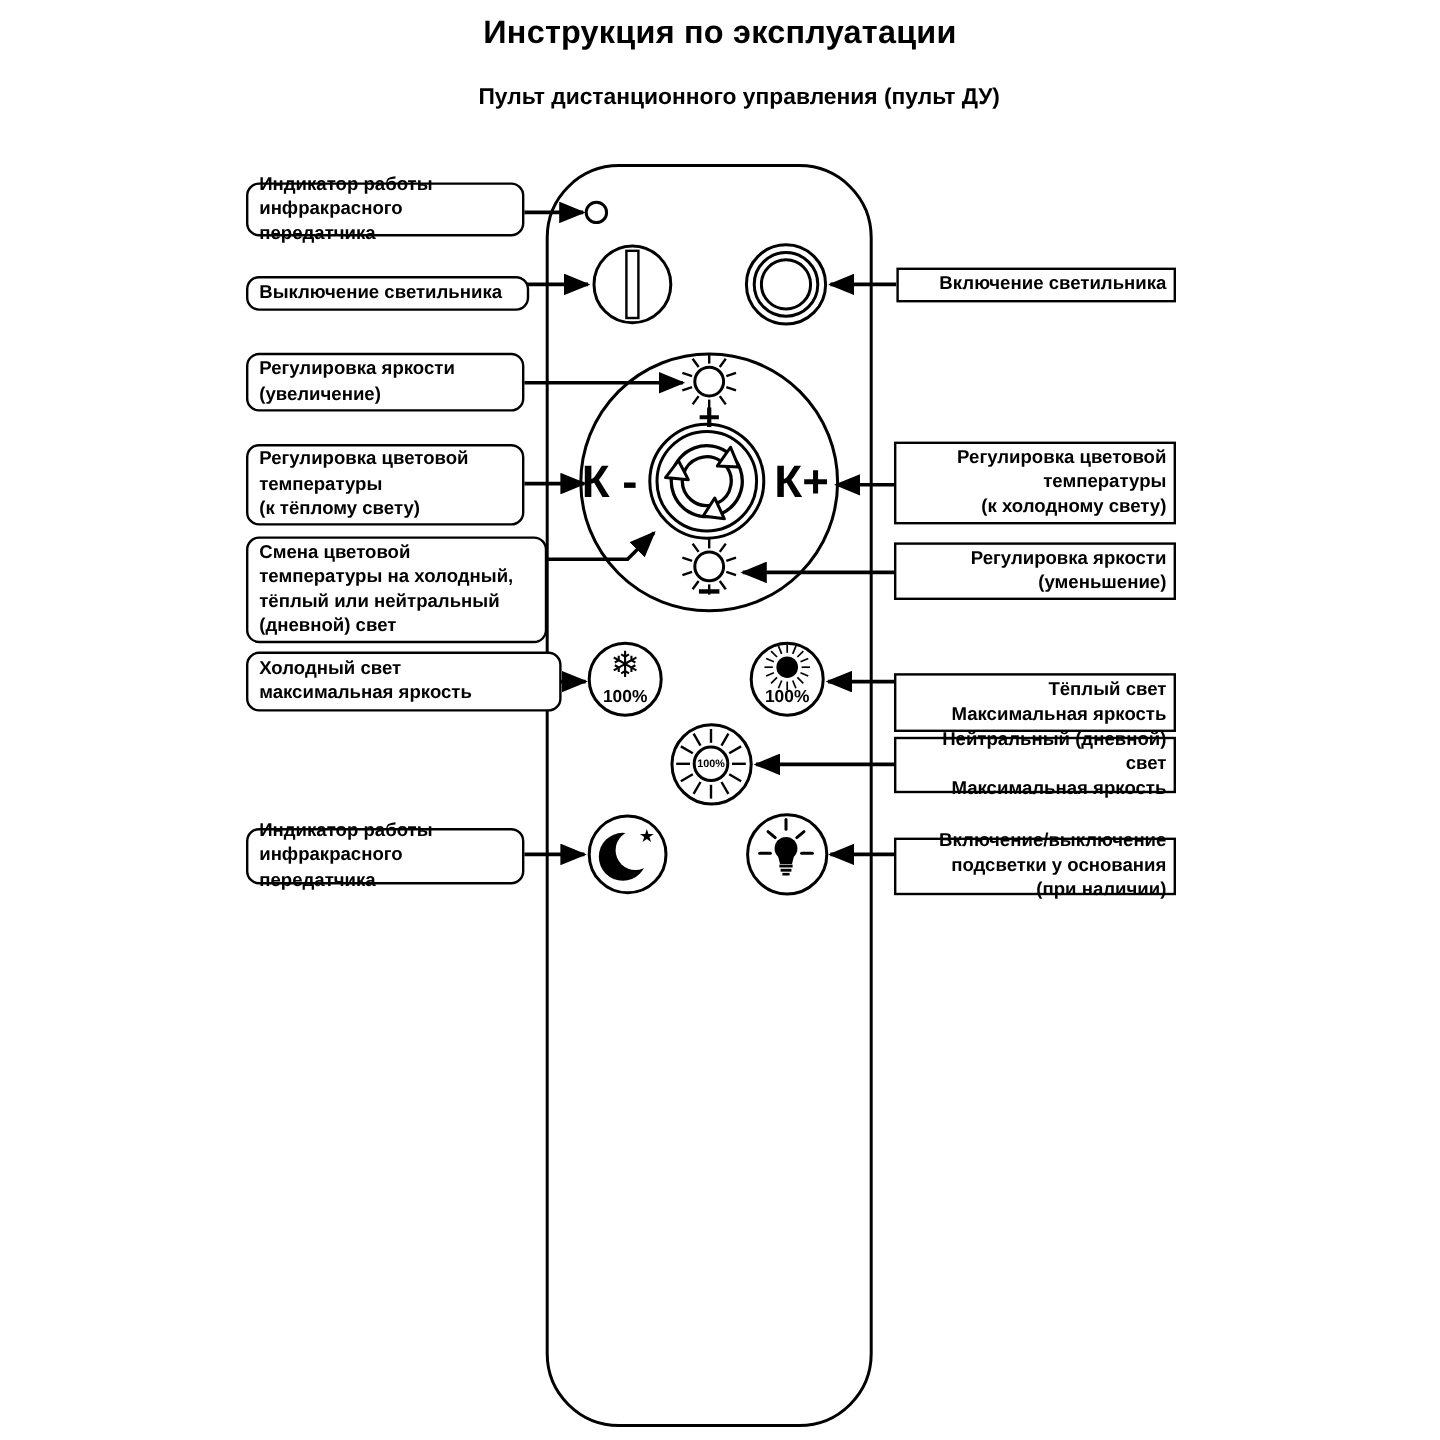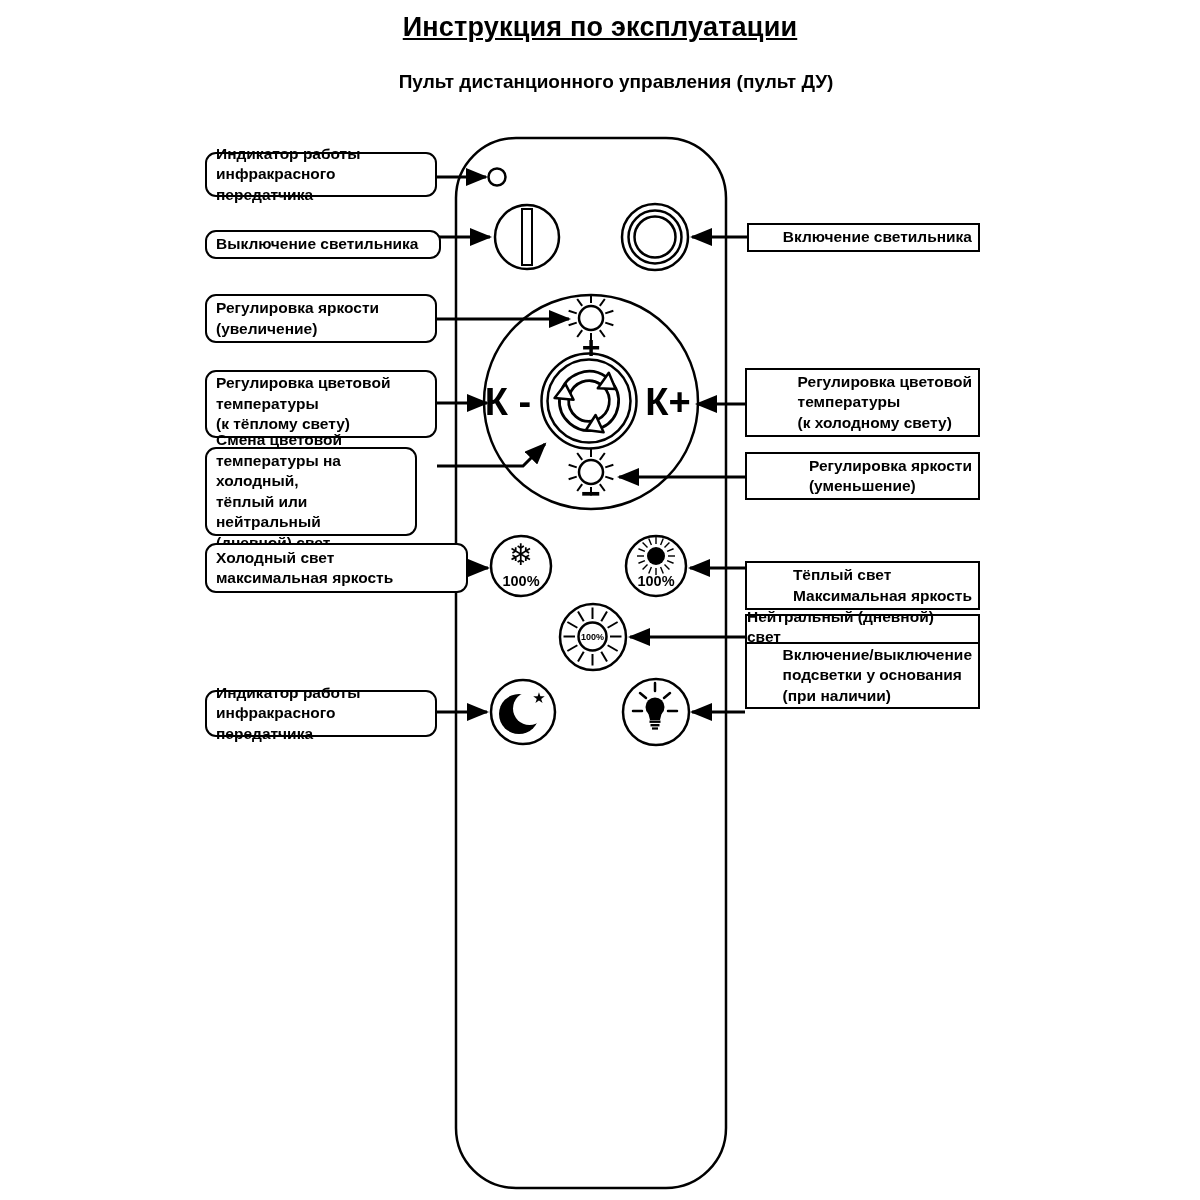--- a/index.html
+++ b/index.html
@@ -2,34 +2,34 @@
 <html><head>
 <meta charset="utf-8">
 <style>
   html,body{margin:0;padding:0;}
   body{
     width:1200px;height:1200px;position:relative;background:#fff;color:#000;
     font-family:"Liberation Sans","DejaVu Sans",sans-serif;overflow:hidden;
   }
   .title{
     position:absolute;left:0;right:0;top:12px;text-align:center;
-    font-size:27px;font-weight:bold;letter-spacing:.2px;text-decoration:underline;
+    font-size:27px;font-weight:bold;letter-spacing:.2px;
   }
   .subtitle{
     position:absolute;left:0;right:0;top:71px;text-align:center;
     font-size:19px;font-weight:bold;margin-left:32px;
   }
   svg.scene{position:absolute;left:0;top:0;}
   .box{
     position:absolute;box-sizing:border-box;border:2.5px solid #000;background:#fff;
     display:flex;align-items:center;font-weight:bold;font-size:15.5px;line-height:20.5px;
     white-space:pre-line;
   }
   .box.l{padding-left:9px;text-align:left;border-radius:11px;}
-  .box.r{justify-content:flex-end;padding-right:6px;text-align:left;}
+  .box.r{justify-content:flex-end;padding-right:6px;text-align:right;}
   .txt{
     position:absolute;transform:translate(-50%,-50%);font-weight:bold;white-space:nowrap;
     line-height:1;
   }
   .heavy{font-weight:900;}
 </style>
 </head>
 <body>
 
 <div class="title">Инструкция по эксплуатации</div>
@@ -196,40 +196,40 @@
 </svg>
 
 <div class="box l" style="left:205px;top:152px;width:232px;height:45px">Индикатор работы
 инфракрасного передатчика</div>
 <div class="box l" style="left:205px;top:230px;width:236px;height:29px">Выключение светильника</div>
 <div class="box l" style="left:205px;top:294px;width:232px;height:49px">Регулировка яркости
 (увеличение)</div>
 <div class="box l" style="left:205px;top:370px;width:232px;height:68px">Регулировка цветовой
 температуры
 (к тёплому свету)</div>
-<div class="box l" style="left:205px;top:447px;width:212px;height:89px">Смена цветовой
+<div class="box l" style="left:205px;top:447px;width:251px;height:89px">Смена цветовой
 температуры на холодный,
 тёплый или нейтральный
 (дневной) свет</div>
 <div class="box l" style="left:205px;top:543px;width:263px;height:50px">Холодный свет
 максимальная яркость</div>
 <div class="box l" style="left:205px;top:690px;width:232px;height:47px">Индикатор работы
 инфракрасного передатчика</div>
 
 <div class="box r" style="left:747px;top:223px;width:233px;height:29px">Включение светильника</div>
 <div class="box r" style="left:745px;top:368px;width:235px;height:69px">Регулировка цветовой
 температуры
 (к холодному свету)</div>
 <div class="box r" style="left:745px;top:452px;width:235px;height:48px">Регулировка яркости
 (уменьшение)</div>
 <div class="box r" style="left:745px;top:561px;width:235px;height:49px">Тёплый свет
 Максимальная яркость</div>
 <div class="box r" style="left:745px;top:614px;width:235px;height:47px">Нейтральный (дневной) свет
 Максимальная яркость</div>
-<div class="box r" style="left:745px;top:642px;width:235px;height:67px">Включение/выключение
+<div class="box r" style="left:745px;top:698px;width:235px;height:48px">Включение/выключение
 подсветки у основания
 (при наличии)</div>
 
 <span class="txt heavy" style="left:508px;top:402px;font-size:38px">К -</span>
 <span class="txt heavy" style="left:668px;top:402px;font-size:38px">К+</span>
 <span class="txt heavy" style="left:591px;top:347px;font-size:32px">+</span>
 <span class="txt heavy" style="left:591px;top:493px;font-size:34px">−</span>
 <span class="txt" style="left:521px;top:555px;font-size:30px">❄</span>
 <span class="txt" style="left:521px;top:581px;font-size:14.5px">100%</span>
 <span class="txt" style="left:656px;top:581px;font-size:14.5px">100%</span>

